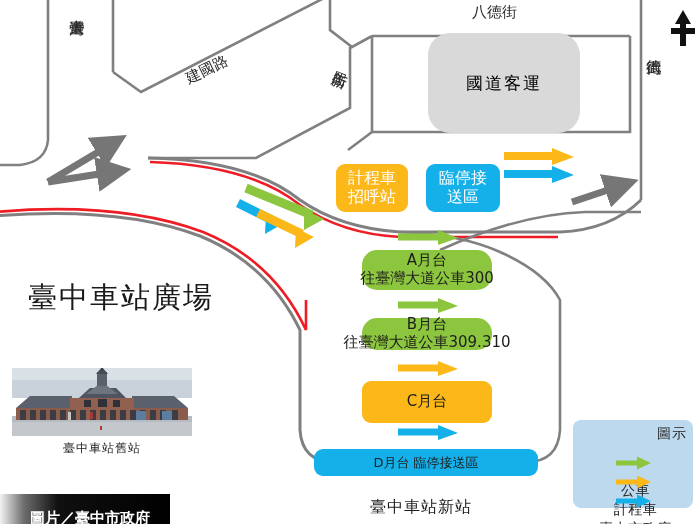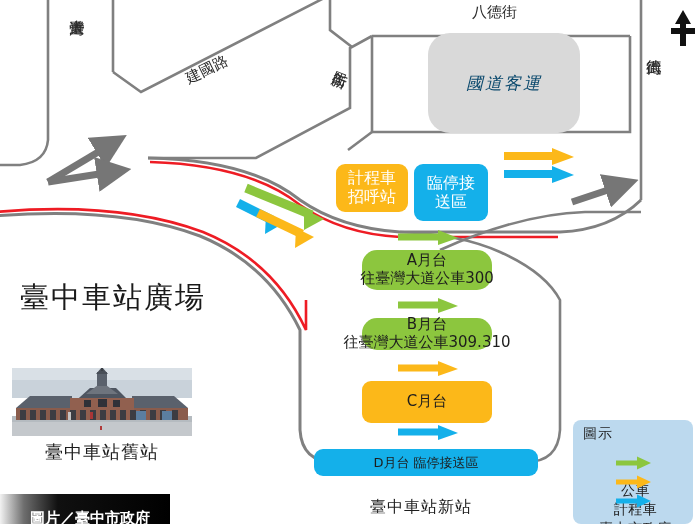--- a/index.html
+++ b/index.html
@@ -52,24 +52,23 @@
   .box-blue  { background: #14b0ea; }
   .box-green { background: #8cc63e; border-radius: 15px; }
   .txt-white { color: #ffffff; }
   .txt-dark  { color: #1d1d1d; }
 
   .bus-terminal {
     position: absolute;
     background: #d9d9d9;
     border-radius: 22px;
     display: flex; align-items: center; justify-content: center;
-    color: #0c4a6e;
+    color: #000000;
     font-size: 17px;
     letter-spacing: 2px;
-    font-style: italic;
   }
 
   
   #plaza-title {
     position: absolute;
     font-size: 29px;
     color: #1a1a1a;
     letter-spacing: 2px;
     white-space: nowrap;
   }
@@ -80,21 +79,21 @@
     left: 12px; top: 368px;
     width: 180px; height: 68px;
     overflow: hidden;
     border: 0;
   }
   #photo-caption {
     position: absolute;
     left: 12px; top: 440px;
     width: 180px;
     text-align: center;
-    font-size: 18px;
+    font-size: 12px;
     color: #1d1d1d;
     letter-spacing: 1px;
   }
   #new-station-caption {
     position: absolute;
     left: 370px; top: 497px;
     font-size: 16px;
     color: #1d1d1d;
     letter-spacing: 1px;
     white-space: nowrap;
@@ -114,25 +113,26 @@
     font-weight: bold;
     padding-left: 30px;
     letter-spacing: 0px;
     white-space: nowrap;
   }
 
   
   #legend {
     position: absolute;
     left: 573px; top: 420px;
-    width: 120px; height: 104px;
+    width: 120px; height: 88px;
     background: #bcd9ee;
     border-radius: 8px;
     padding: 4px 6px 4px 8px;
     box-sizing: border-box;
+    text-align: right;
   }
   #legend-title {
     font-size: 14px;
     color: #1d1d1d;
     margin: 1px 0 1px 2px;
     letter-spacing: 1px;
   }
   .legend-row {
     display: flex;
     align-items: center;
@@ -237,21 +237,21 @@
 
   <div class="bus-terminal" style="left:428px; top:33px; width:152px; height:100px;">
     <span>國道客運</span>
   </div>
 
   <div class="box box-amber txt-white" style="left:336px; top:164px; width:72px; height:48px; font-size:16px;">
     <span>計程車</span>
     <span>招呼站</span>
   </div>
 
-  <div class="box box-blue txt-white" style="left:414px; top:164px; width:74px; height:57px; font-size:16px;">
+  <div class="box box-blue txt-white" style="left:426px; top:164px; width:74px; height:48px; font-size:16px;">
     <span>臨停接</span>
     <span>送區</span>
   </div>
 
   <div class="box box-green txt-dark" style="left:362px; top:250px; width:130px; height:40px; font-size:15px;">
     <span>A月台</span>
     <span style="white-space:nowrap;">往臺灣大道公車300</span>
   </div>
 
   <div class="box box-green txt-dark" style="left:362px; top:318px; width:130px; height:32px; font-size:15px;">
@@ -260,21 +260,21 @@
   </div>
 
   <div class="box box-amber txt-dark" style="left:362px; top:381px; width:130px; height:42px; font-size:15px;">
     <span>C月台</span>
   </div>
 
   <div class="box box-blue txt-dark" style="left:314px; top:449px; width:224px; height:27px; font-size:13px;">
     <span style="white-space:nowrap;">D月台 臨停接送區</span>
   </div>
 
-  <div id="plaza-title" style="left:20px; top:278px;">臺中車站廣場</div>
+  <div id="plaza-title" style="left:28px; top:278px;">臺中車站廣場</div>
 
   <div id="old-station-photo">
     <svg viewBox="0 0 180 68" width="180" height="68">
 
       <rect x="0" y="0" width="180" height="30" fill="#c9d2da"></rect>
       <rect x="0" y="0" width="180" height="12" fill="#d9e0e6"></rect>
 
       <rect x="0" y="52" width="180" height="16" fill="#c4c8cc"></rect>
       <rect x="0" y="48" width="180" height="6" fill="#b5bbc0"></rect>
 

